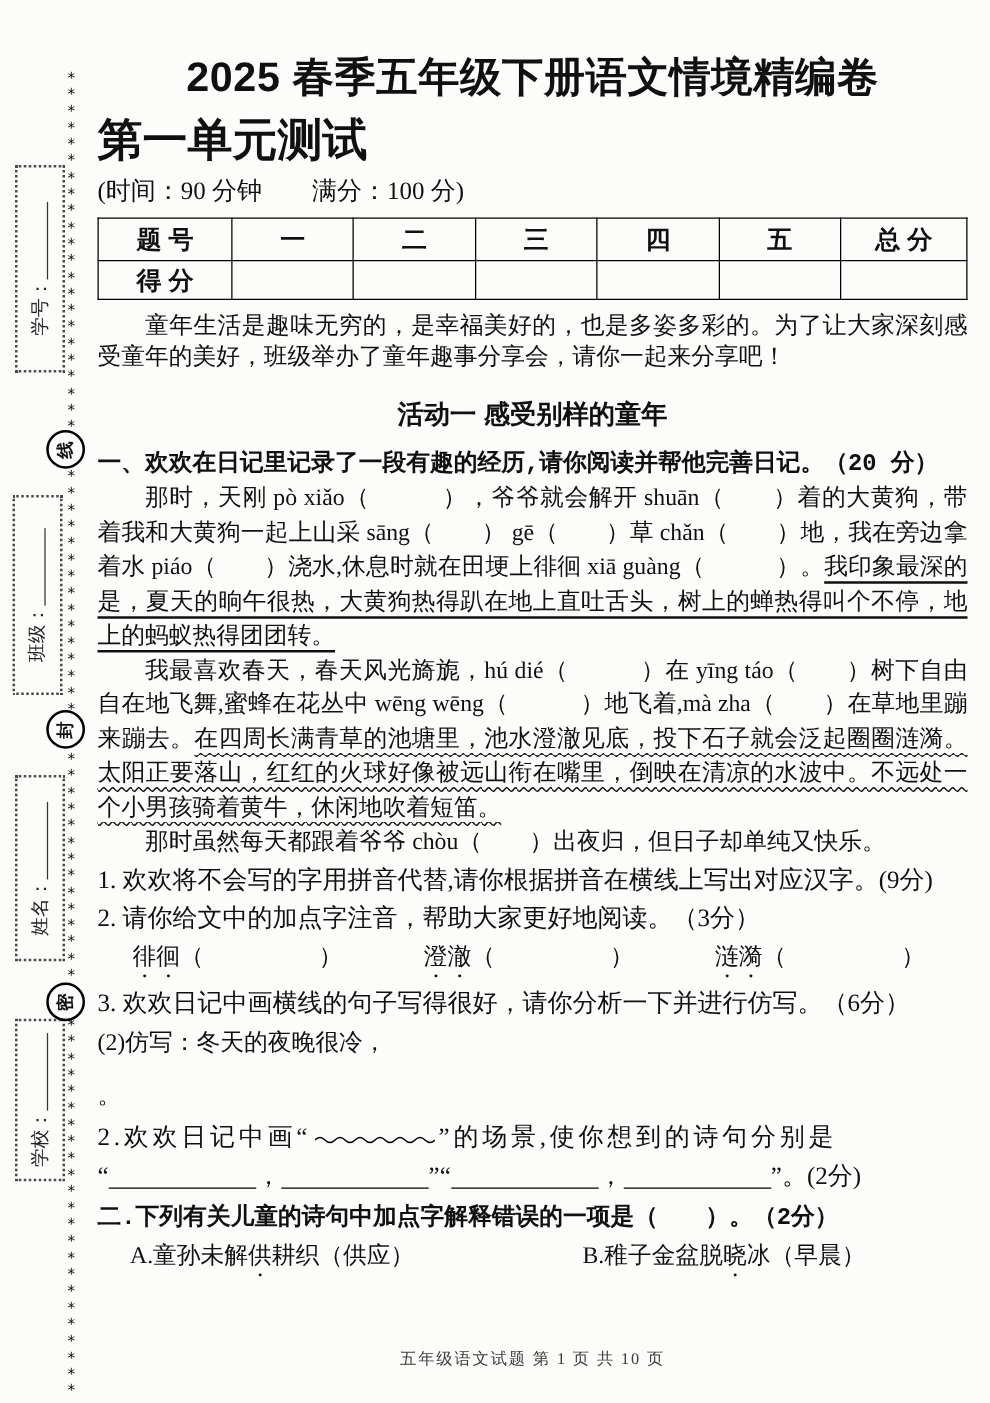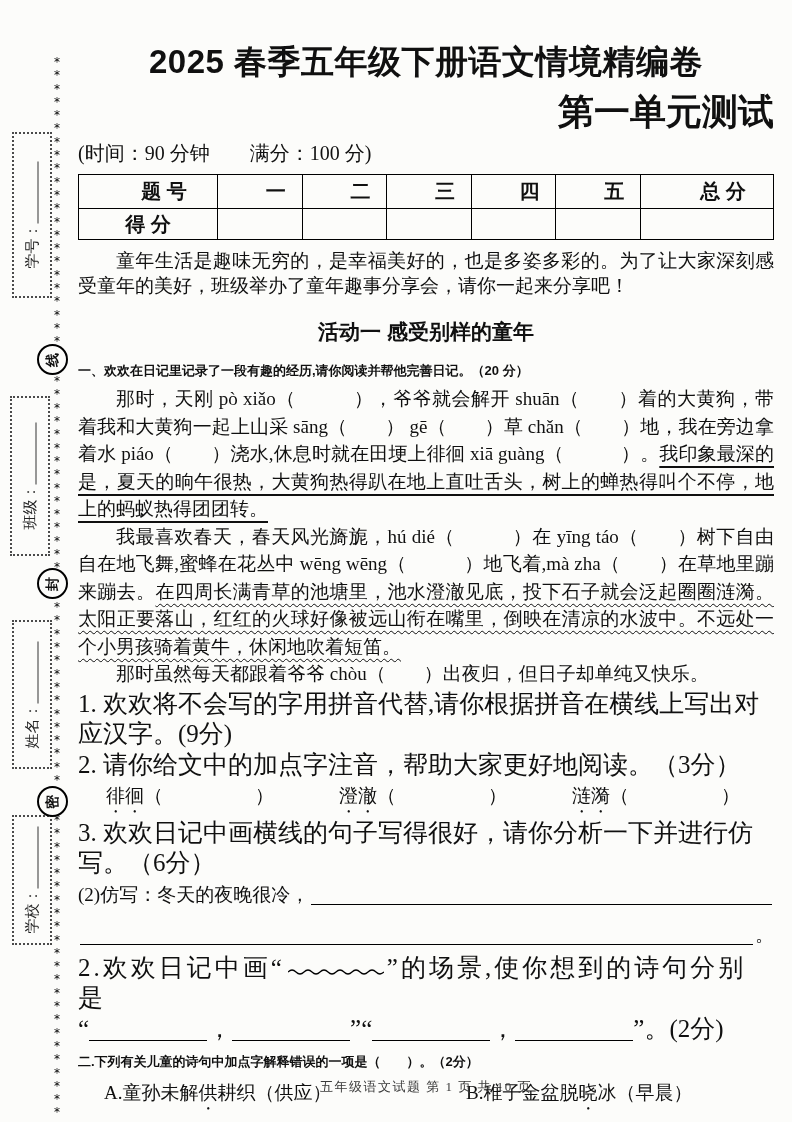--- a/index.html
+++ b/index.html
@@ -34,54 +34,54 @@
   #circle-xian { top:344px; } #circle-feng { top:568px; } #circle-mi { top:786px; }
   .seal-circle span { display:block; transform:rotate(-90deg); font-size:14px; font-weight:bold;
     font-family:"Liberation Sans","DejaVu Sans",sans-serif; }
   
   .content { position:absolute; left:78px; top:40px; width:696px; }
   .title {
     margin:0; text-align:center; font-size:33px; font-weight:bold; letter-spacing:.5px;
     font-family:"Liberation Sans","DejaVu Sans",sans-serif; line-height:44px;
   }
   .subtitle {
-    margin:4px 0 0; text-align:right; font-size:36px; font-weight:bold;
+    margin:4px 0 0; text-align:left; font-size:36px; font-weight:bold;
     font-family:"Liberation Sans","DejaVu Sans",sans-serif; line-height:48px;
   }
   .meta { font-size:20px; margin-top:4px; line-height:26px; }
   table.score { width:100%; border-collapse:collapse; margin-top:8px;
     font-family:"Liberation Sans","DejaVu Sans",sans-serif; }
   table.score td {
     border:1.8px solid #000; text-align:center; font-size:20px; font-weight:bold; padding:0;
   }
-  table.score tr.hdr td { height:33px;padding-left:32px; }
+  table.score tr.hdr td { height:33px; }
   table.score tr.scr td { height:30px; }
   td.c-label { width:106px; } td.c-total { width:100px; }
   .intro { margin-top:8px; font-size:19px; line-height:25px; text-align:justify; text-indent:2em; }
   .activity {
     margin:7px 0 10px; text-align:center; font-size:21px; font-weight:bold;
     font-family:"Liberation Sans","DejaVu Sans",sans-serif; line-height:30px;
   }
   .sec-heading {
-    margin-top:7px; font-size:13px; font-weight:bold; line-height:28px;
-    font-family:Liberation Sans, sans-serif;
+    margin-top:7px; font-size:19px; font-weight:bold; line-height:28px;
+    font-family:Liberation Mono, monospace;
   }
   .diary p { margin:0; font-size:19px; line-height:27.5px; text-align:justify; text-indent:2em; }
   .u-line { text-decoration:underline; text-decoration-thickness:1.5px; text-underline-offset:6px; }
   .u-wavy { text-decoration:underline wavy; text-decoration-thickness:1px; text-underline-offset:5px; }
-  .q { font-size:25px; line-height:30px; margin-top:1px; }
+  .q { font-size:20px; line-height:30px; margin-top:1px; }
   .q2-row { display:flex; justify-content:space-between; padding:0 34px 0 28px;
     font-size:19px; line-height:32px; }
   .em-dot {
     -webkit-text-emphasis:filled dot; -webkit-text-emphasis-position:under left;
     text-emphasis:filled dot; text-emphasis-position:under left;
   }
   .blank { display:inline-block; height:1em; border-bottom:1.5px solid #000; vertical-align:-4px; }
   .b75 { width:75px; } .b62 { width:62px; } .b118 { width:118px; }
-  .fill-line { display:flex; align-items:center; font-size:19px; line-height:34px; }
+  .fill-line { display:flex; align-items:flex-start; font-size:19px; line-height:34px;flex-direction:column; }
   .fill-line .flex-blank { flex:1; border-bottom:1.5px solid #000; height:1.1em; margin:0 2px; }
   .q4-l1 { letter-spacing:3px; }
   .wavy-svg { vertical-align:baseline; margin:0 3px; }
   .options { display:flex; font-size:19px; line-height:30px; margin-top:2px; }
   .opt-a { width:388px; padding-left:26px; box-sizing:border-box; }
   .footer {
     position:absolute; left:78px; top:1078px; width:696px; text-align:center;
     font-size:13px; color:#3a3a3a; letter-spacing:1.5px;
   }
 </style>

